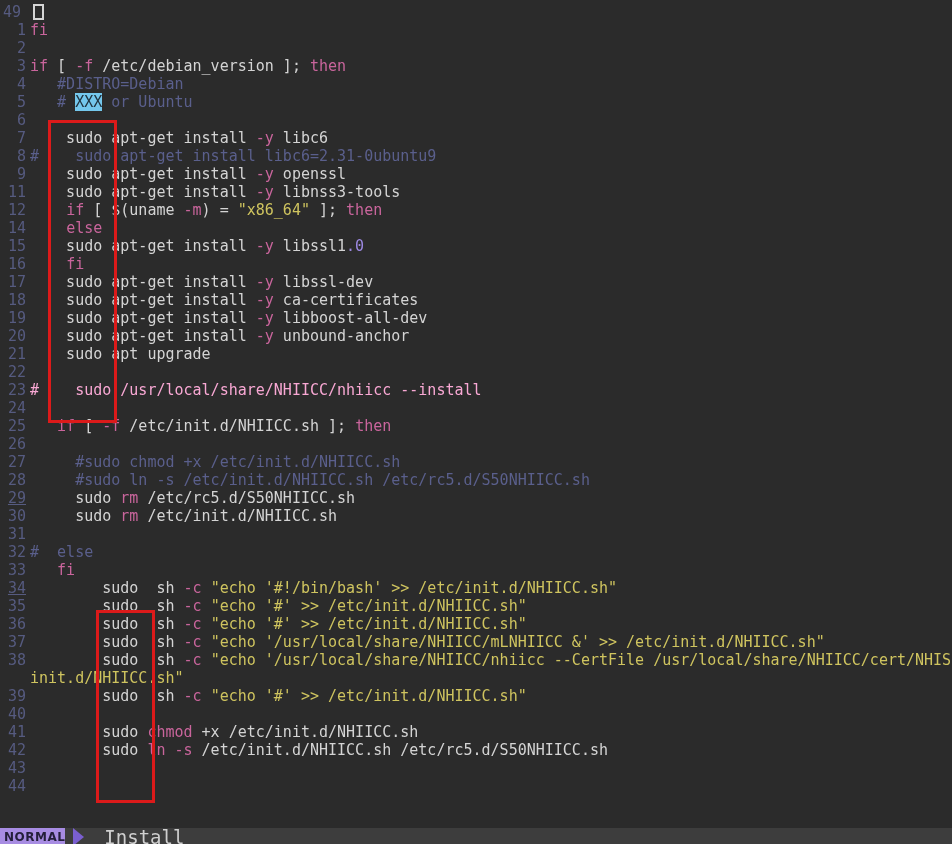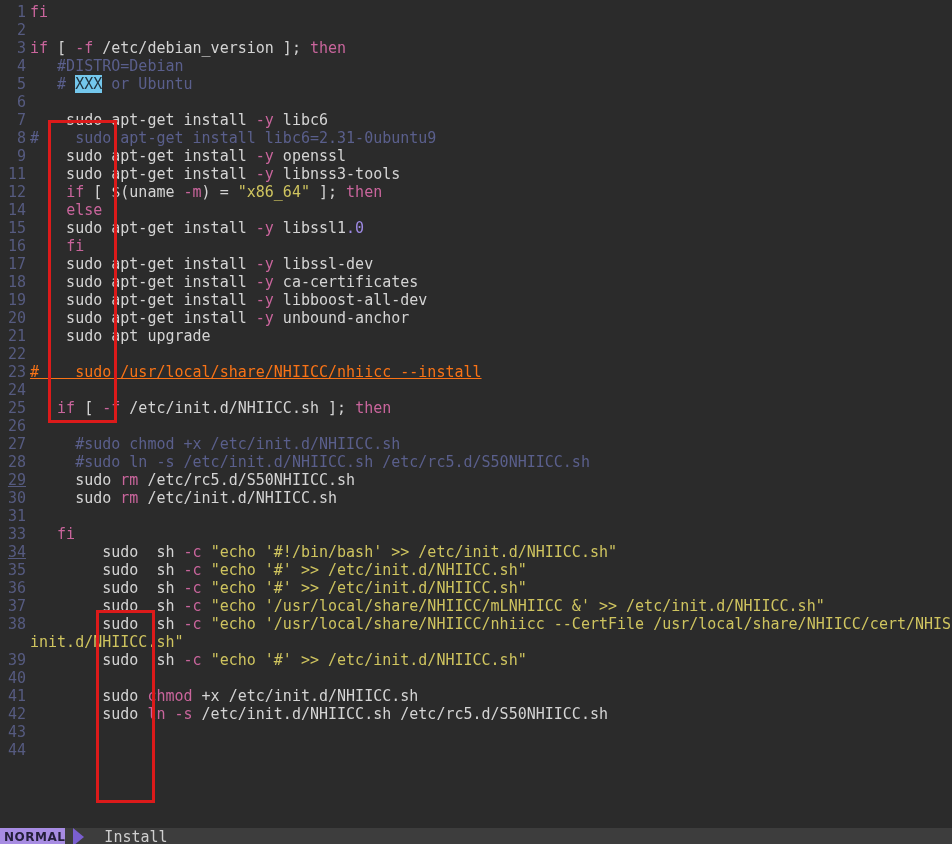--- a/index.html
+++ b/index.html
@@ -13,56 +13,58 @@
   .gutter.cur{text-align:left;padding-left:3px;}
   .code{margin-left:4px;flex:1;overflow:hidden;white-space:pre;}
   .cursor{display:inline-block;width:11px;height:16px;border:2px solid #d5d5d5;box-sizing:border-box;vertical-align:-3px;background:transparent;}
   .redbox{position:absolute;border:3px solid #dc1a1a;box-sizing:border-box;pointer-events:none;}
   .statusbar{position:absolute;left:0;right:0;bottom:0;height:16px;display:flex;align-items:stretch;overflow:hidden;}
   .mode-badge{
     flex:0 0 46px;font-family:"DejaVu Sans",sans-serif;font-weight:bold;font-size:12px;
     line-height:18px;padding-left:4px;letter-spacing:.5px;box-sizing:border-box;
   }
   .arrow{width:0;height:0;border-top:9px solid transparent;border-bottom:9px solid transparent;margin-left:8px;align-self:flex-start;}
-  .file-label{margin-left:20px;font-size:15px;line-height:18px;}
+  .file-label{margin-left:20px;font-size:19px;line-height:18px;}
 </style>
 </head>
 <body style="background: rgb(43, 43, 43);">
 
 <div class="editor">
   <div>
+      <div class="row"><span class="gutter cur" style="color: rgb(86, 91, 128);">49</span><span class="code"><span class="cursor" style="border-color: rgb(213, 213, 213);"></span></span></div>
       <div class="row"><span class="gutter" style="color: rgb(86, 91, 128);">1</span><span class="code"><span style="color: rgb(201, 101, 156);">fi</span></span></div>
       <div class="row"><span class="gutter" style="color: rgb(86, 91, 128);">2</span><span class="code"></span></div>
       <div class="row"><span class="gutter" style="color: rgb(86, 91, 128);">3</span><span class="code"><span style="color: rgb(201, 101, 156);">if</span><span style="color: rgb(212, 212, 212);"> [ </span><span style="color: rgb(201, 101, 156);">-f</span><span style="color: rgb(212, 212, 212);"> /etc/debian_version ]; </span><span style="color: rgb(201, 101, 156);">then</span></span></div>
       <div class="row"><span class="gutter" style="color: rgb(86, 91, 128);">4</span><span class="code"><span style="color: rgb(90, 95, 140);">   #DISTRO=Debian</span></span></div>
       <div class="row"><span class="gutter" style="color: rgb(86, 91, 128);">5</span><span class="code"><span style="color: rgb(90, 95, 140);">   # </span><span style="background: rgb(116, 199, 236); color: rgb(32, 51, 63);">XXX</span><span style="color: rgb(90, 95, 140);"> or Ubuntu</span></span></div>
       <div class="row"><span class="gutter" style="color: rgb(86, 91, 128);">6</span><span class="code"></span></div>
       <div class="row"><span class="gutter" style="color: rgb(86, 91, 128);">7</span><span class="code"><span style="color: rgb(212, 212, 212);">    sudo apt-get install </span><span style="color: rgb(201, 101, 156);">-y</span><span style="color: rgb(212, 212, 212);"> libc6</span></span></div>
       <div class="row"><span class="gutter" style="color: rgb(86, 91, 128);">8</span><span class="code"><span style="color: rgb(90, 95, 140);">#    sudo apt-get install libc6=2.31-0ubuntu9</span></span></div>
       <div class="row"><span class="gutter" style="color: rgb(86, 91, 128);">9</span><span class="code"><span style="color: rgb(212, 212, 212);">    sudo apt-get install </span><span style="color: rgb(201, 101, 156);">-y</span><span style="color: rgb(212, 212, 212);"> openssl</span></span></div>
       <div class="row"><span class="gutter" style="color: rgb(86, 91, 128);">11</span><span class="code"><span style="color: rgb(212, 212, 212);">    sudo apt-get install </span><span style="color: rgb(201, 101, 156);">-y</span><span style="color: rgb(212, 212, 212);"> libnss3-tools</span></span></div>
       <div class="row"><span class="gutter" style="color: rgb(86, 91, 128);">12</span><span class="code"><span style="color: rgb(212, 212, 212);">    </span><span style="color: rgb(201, 101, 156);">if</span><span style="color: rgb(212, 212, 212);"> [ $(uname </span><span style="color: rgb(201, 101, 156);">-m</span><span style="color: rgb(212, 212, 212);">) = </span><span style="color: rgb(207, 196, 95);">"x86_64"</span><span style="color: rgb(212, 212, 212);"> ]; </span><span style="color: rgb(201, 101, 156);">then</span></span></div>
       <div class="row"><span class="gutter" style="color: rgb(86, 91, 128);">14</span><span class="code"><span style="color: rgb(212, 212, 212);">    </span><span style="color: rgb(201, 101, 156);">else</span></span></div>
       <div class="row"><span class="gutter" style="color: rgb(86, 91, 128);">15</span><span class="code"><span style="color: rgb(212, 212, 212);">    sudo apt-get install </span><span style="color: rgb(201, 101, 156);">-y</span><span style="color: rgb(212, 212, 212);"> libssl1</span><span style="color: rgb(157, 137, 226);">.0</span></span></div>
       <div class="row"><span class="gutter" style="color: rgb(86, 91, 128);">16</span><span class="code"><span style="color: rgb(212, 212, 212);">    </span><span style="color: rgb(201, 101, 156);">fi</span></span></div>
       <div class="row"><span class="gutter" style="color: rgb(86, 91, 128);">17</span><span class="code"><span style="color: rgb(212, 212, 212);">    sudo apt-get install </span><span style="color: rgb(201, 101, 156);">-y</span><span style="color: rgb(212, 212, 212);"> libssl-dev</span></span></div>
       <div class="row"><span class="gutter" style="color: rgb(86, 91, 128);">18</span><span class="code"><span style="color: rgb(212, 212, 212);">    sudo apt-get install </span><span style="color: rgb(201, 101, 156);">-y</span><span style="color: rgb(212, 212, 212);"> ca-certificates</span></span></div>
       <div class="row"><span class="gutter" style="color: rgb(86, 91, 128);">19</span><span class="code"><span style="color: rgb(212, 212, 212);">    sudo apt-get install </span><span style="color: rgb(201, 101, 156);">-y</span><span style="color: rgb(212, 212, 212);"> libboost-all-dev</span></span></div>
       <div class="row"><span class="gutter" style="color: rgb(86, 91, 128);">20</span><span class="code"><span style="color: rgb(212, 212, 212);">    sudo apt-get install </span><span style="color: rgb(201, 101, 156);">-y</span><span style="color: rgb(212, 212, 212);"> unbound-anchor</span></span></div>
       <div class="row"><span class="gutter" style="color: rgb(86, 91, 128);">21</span><span class="code"><span style="color: rgb(212, 212, 212);">    sudo apt upgrade</span></span></div>
       <div class="row"><span class="gutter" style="color: rgb(86, 91, 128);">22</span><span class="code"></span></div>
-      <div class="row"><span class="gutter" style="color: rgb(86, 91, 128);">23</span><span class="code"><span style="color: #f97316; text-decoration: underline;">#    sudo /usr/local/share/NHIICC/nhiicc --install</span></span></div>
+      <div class="row"><span class="gutter" style="color: rgb(86, 91, 128);">23</span><span class="code"><span style="color: #f9a8d4;">#    sudo /usr/local/share/NHIICC/nhiicc --install</span></span></div>
       <div class="row"><span class="gutter" style="color: rgb(86, 91, 128);">24</span><span class="code"></span></div>
       <div class="row"><span class="gutter" style="color: rgb(86, 91, 128);">25</span><span class="code"><span style="color: rgb(212, 212, 212);">   </span><span style="color: rgb(201, 101, 156);">if</span><span style="color: rgb(212, 212, 212);"> [ </span><span style="color: rgb(201, 101, 156);">-f</span><span style="color: rgb(212, 212, 212);"> /etc/init.d/NHIICC.sh ]; </span><span style="color: rgb(201, 101, 156);">then</span></span></div>
       <div class="row"><span class="gutter" style="color: rgb(86, 91, 128);">26</span><span class="code"></span></div>
       <div class="row"><span class="gutter" style="color: rgb(86, 91, 128);">27</span><span class="code"><span style="color: rgb(90, 95, 140);">     #sudo chmod +x /etc/init.d/NHIICC.sh</span></span></div>
       <div class="row"><span class="gutter" style="color: rgb(86, 91, 128);">28</span><span class="code"><span style="color: rgb(90, 95, 140);">     #sudo ln -s /etc/init.d/NHIICC.sh /etc/rc5.d/S50NHIICC.sh</span></span></div>
       <div class="row"><span class="gutter" style="color: rgb(86, 91, 128); text-decoration: underline;">29</span><span class="code"><span style="color: rgb(212, 212, 212);">     sudo </span><span style="color: rgb(201, 101, 156);">rm</span><span style="color: rgb(212, 212, 212);"> /etc/rc5.d/S50NHIICC.sh</span></span></div>
       <div class="row"><span class="gutter" style="color: rgb(86, 91, 128);">30</span><span class="code"><span style="color: rgb(212, 212, 212);">     sudo </span><span style="color: rgb(201, 101, 156);">rm</span><span style="color: rgb(212, 212, 212);"> /etc/init.d/NHIICC.sh</span></span></div>
       <div class="row"><span class="gutter" style="color: rgb(86, 91, 128);">31</span><span class="code"></span></div>
+      <div class="row"><span class="gutter" style="color: rgb(86, 91, 128);">32</span><span class="code"><span style="color: rgb(90, 95, 140);">#  else</span></span></div>
       <div class="row"><span class="gutter" style="color: rgb(86, 91, 128);">33</span><span class="code"><span style="color: rgb(212, 212, 212);">   </span><span style="color: rgb(201, 101, 156);">fi</span></span></div>
       <div class="row"><span class="gutter" style="color: rgb(86, 91, 128); text-decoration: underline;">34</span><span class="code"><span style="color: rgb(212, 212, 212);">        sudo  sh </span><span style="color: rgb(201, 101, 156);">-c</span><span style="color: rgb(212, 212, 212);"> </span><span style="color: rgb(207, 196, 95);">"echo '#!/bin/bash' &gt;&gt; /etc/init.d/NHIICC.sh"</span></span></div>
       <div class="row"><span class="gutter" style="color: rgb(86, 91, 128);">35</span><span class="code"><span style="color: rgb(212, 212, 212);">        sudo  sh </span><span style="color: rgb(201, 101, 156);">-c</span><span style="color: rgb(212, 212, 212);"> </span><span style="color: rgb(207, 196, 95);">"echo '#' &gt;&gt; /etc/init.d/NHIICC.sh"</span></span></div>
       <div class="row"><span class="gutter" style="color: rgb(86, 91, 128);">36</span><span class="code"><span style="color: rgb(212, 212, 212);">        sudo  sh </span><span style="color: rgb(201, 101, 156);">-c</span><span style="color: rgb(212, 212, 212);"> </span><span style="color: rgb(207, 196, 95);">"echo '#' &gt;&gt; /etc/init.d/NHIICC.sh"</span></span></div>
       <div class="row"><span class="gutter" style="color: rgb(86, 91, 128);">37</span><span class="code"><span style="color: rgb(212, 212, 212);">        sudo  sh </span><span style="color: rgb(201, 101, 156);">-c</span><span style="color: rgb(212, 212, 212);"> </span><span style="color: rgb(207, 196, 95);">"echo '/usr/local/share/NHIICC/mLNHIICC &amp;' &gt;&gt; /etc/init.d/NHIICC.sh"</span></span></div>
       <div class="row"><span class="gutter" style="color: rgb(86, 91, 128);">38</span><span class="code"><span style="color: rgb(212, 212, 212);">        sudo  sh </span><span style="color: rgb(201, 101, 156);">-c</span><span style="color: rgb(212, 212, 212);"> </span><span style="color: rgb(207, 196, 95);">"echo '/usr/local/share/NHIICC/nhiicc --CertFile /usr/local/share/NHIICC/cert/NHIS</span></span></div>
       <div class="row"><span class="gutter" style="color: rgb(86, 91, 128);"></span><span class="code"><span style="color: rgb(207, 196, 95);">init.d/NHIICC.sh"</span></span></div>
       <div class="row"><span class="gutter" style="color: rgb(86, 91, 128);">39</span><span class="code"><span style="color: rgb(212, 212, 212);">        sudo  sh </span><span style="color: rgb(201, 101, 156);">-c</span><span style="color: rgb(212, 212, 212);"> </span><span style="color: rgb(207, 196, 95);">"echo '#' &gt;&gt; /etc/init.d/NHIICC.sh"</span></span></div>
       <div class="row"><span class="gutter" style="color: rgb(86, 91, 128);">40</span><span class="code"></span></div>
       <div class="row"><span class="gutter" style="color: rgb(86, 91, 128);">41</span><span class="code"><span style="color: rgb(212, 212, 212);">        sudo </span><span style="color: rgb(201, 101, 156);">chmod</span><span style="color: rgb(212, 212, 212);"> +x /etc/init.d/NHIICC.sh</span></span></div>

